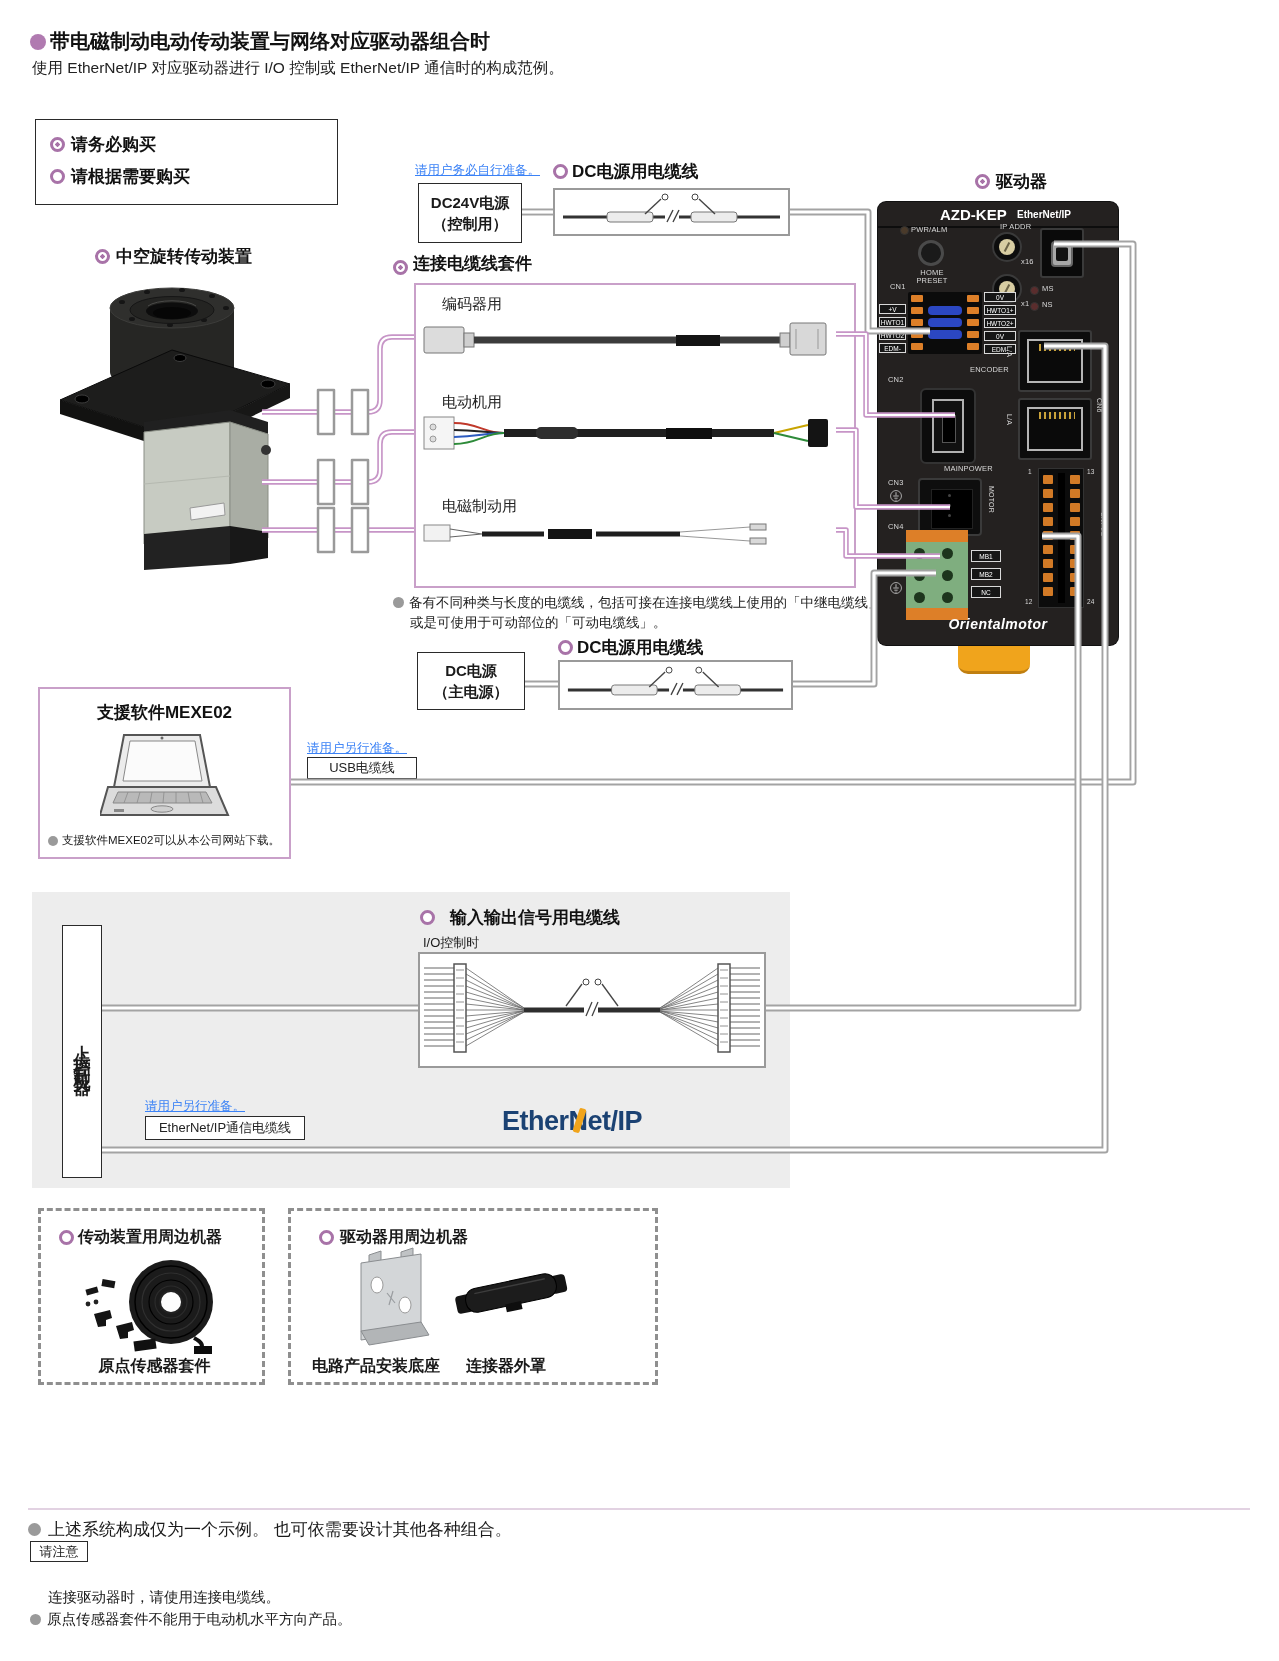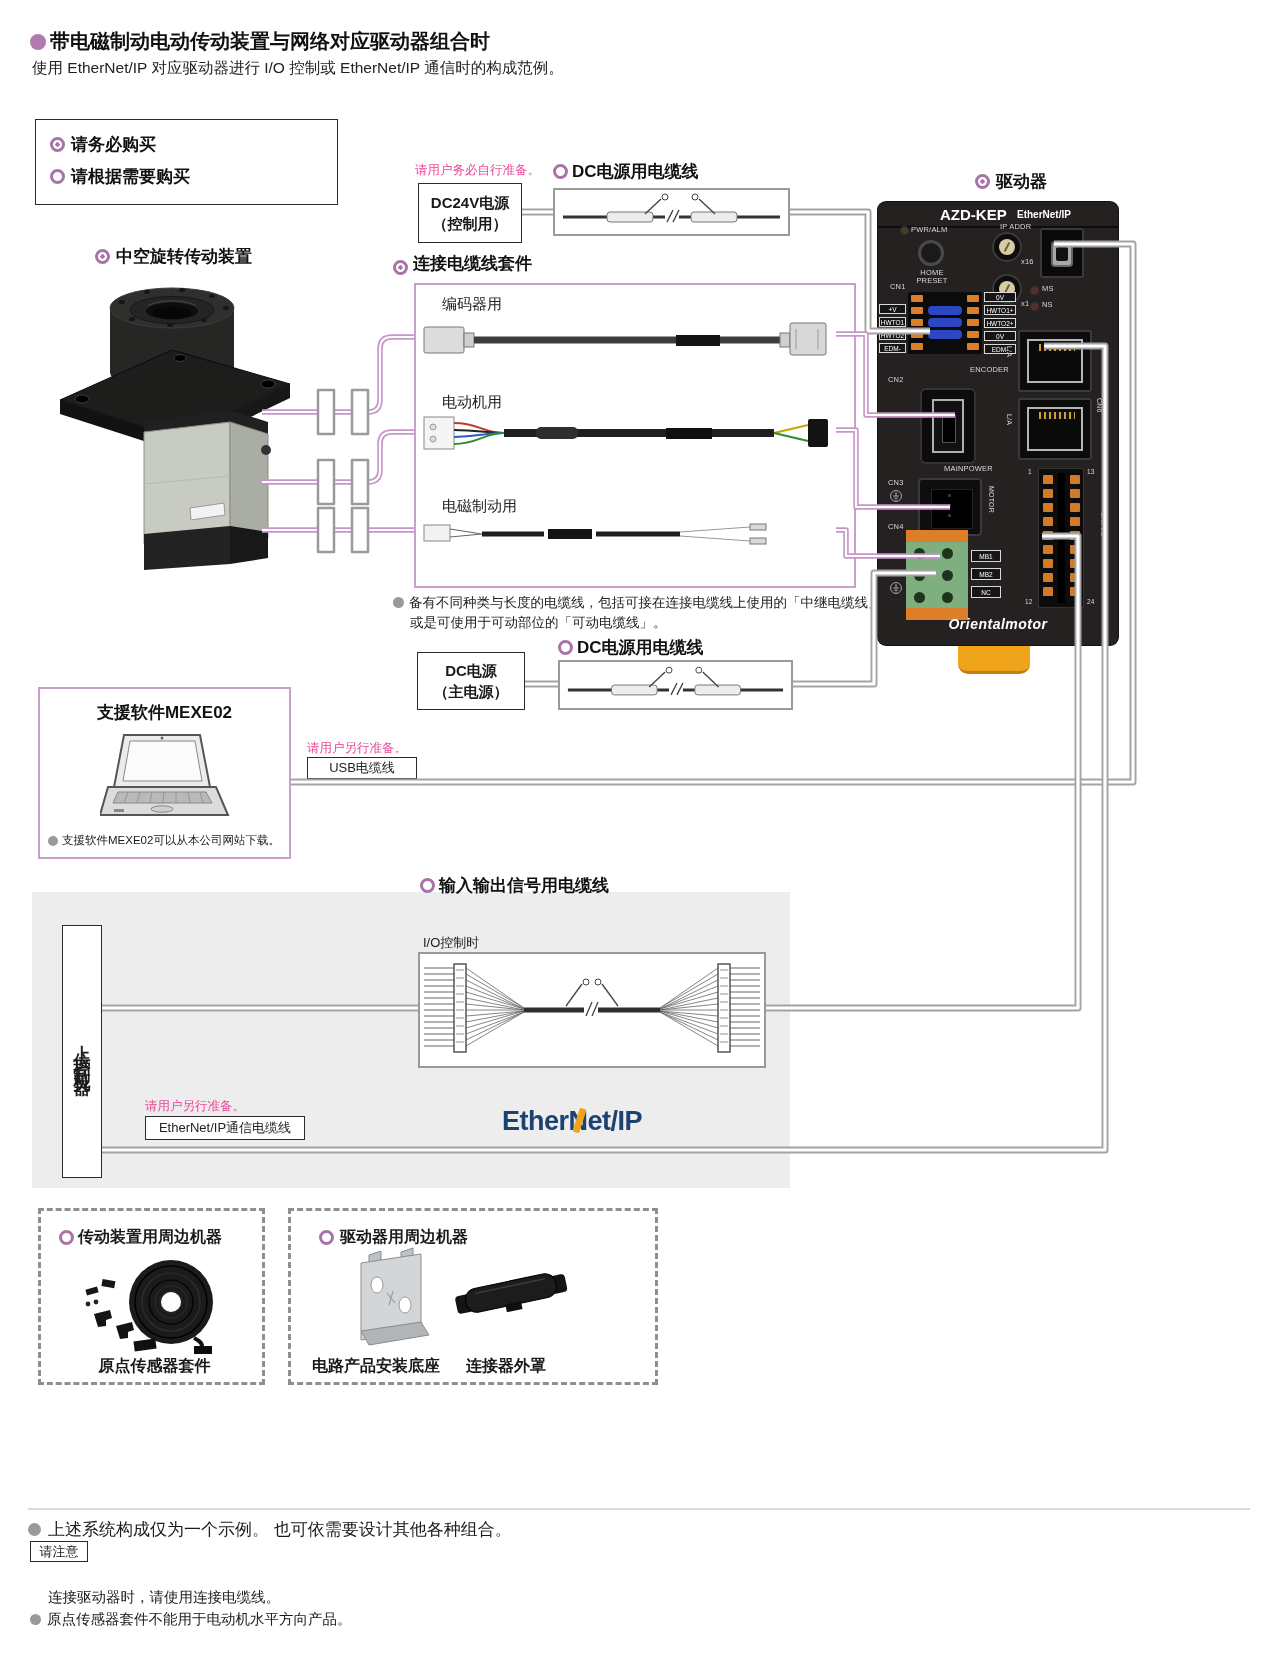--- a/index.html
+++ b/index.html
@@ -4,21 +4,21 @@
 <style>
   :root{ --purple:#a873a8; --pink:#c795c7; --gline:#a3a3a3; }
   html,body{margin:0;padding:0;background:#fff;}
   .page{position:relative;width:1279px;height:1661px;background:#fff;overflow:hidden;
         font-family:"Liberation Sans",sans-serif;color:#1a1a1a;}
   .abs{position:absolute;}
   .row{display:flex;align-items:center;gap:6px;}
   .h1{font-size:20px;font-weight:bold;color:#111;}
   .desc{font-size:15.5px;color:#222;}
   .sh{font-size:17px;font-weight:bold;color:#111;white-space:nowrap;}
-  .small{font-size:12.5px;color:#ec4899;}
+  .small{font-size:12.5px;color:#3b82f6;text-decoration:underline;}
   .note13{font-size:13.5px;color:#222;}
   .dot-solid{display:inline-block;width:16px;height:16px;border-radius:50%;background:#b07ab0;flex:0 0 auto;}
   .ring{display:inline-block;width:15px;height:15px;border-radius:50%;border:3px solid var(--purple);background:#fff;box-sizing:border-box;flex:0 0 auto;}
   .ringdot{display:inline-block;width:15px;height:15px;border-radius:50%;border:3px solid var(--purple);box-sizing:border-box;background:radial-gradient(circle,var(--purple) 33%,#fff 36%);flex:0 0 auto;}
   .gdot{display:inline-block;width:13px;height:13px;border-radius:50%;background:#9a9a9a;flex:0 0 auto;}
   .gdot-s{display:inline-block;width:11px;height:11px;border-radius:50%;background:#9a9a9a;flex:0 0 auto;}
   .blackbox{border:1.5px solid #2a2a2a;background:#fff;box-sizing:border-box;}
   .graybox{border:2px solid #9a9a9a;background:#fff;box-sizing:border-box;}
   .purplebox{border:2.5px solid #c9a0c9;background:#fff;box-sizing:border-box;}
   .dashedbox{border:3px dashed #8f8f8f;background:#fff;box-sizing:border-box;}
@@ -216,21 +216,21 @@
       <span style="font-size:11.5px;">支援软件MEXE02可以从本公司网站下载。</span>
     </div>
   </div>
   <div class="abs small" style="left:307px;top:740px;">请用户另行准备。</div>
   <div class="abs blackbox center cablebox-label" style="left:307px;top:757px;width:110px;height:22px;border-width:1px;">USB电缆线</div>
 
   <div class="abs" style="left:32px;top:892px;width:758px;height:296px;background:#ededed;"></div>
   <div class="abs blackbox center" style="left:62px;top:925px;width:40px;height:253px;">
     <span class="vert" style="font-size:17px;font-weight:bold;letter-spacing:7px;text-orientation:upright;">上位控制机器</span>
   </div>
-  <div class="abs row" style="left:420px;top:874px;gap:4px;">
+  <div class="abs row" style="left:420px;top:906px;gap:15px;">
     <span class="ring"></span>
     <span class="sh">输入输出信号用电缆线</span>
   </div>
   <div class="abs" style="left:423px;top:934px;font-size:13px;">I/O控制时</div>
   <div class="abs graybox" style="left:418px;top:952px;width:348px;height:116px;">
     <svg width="344" height="112" viewBox="0 0 344 112">
       <g stroke="#555" stroke-width=".9">
         <path d="M4 14 H34 M4 20 H34 M4 26 H34 M4 32 H34 M4 38 H34 M4 44 H34 M4 50 H34 M4 56 H34 M4 62 H34 M4 68 H34 M4 74 H34 M4 80 H34 M4 86 H34 M4 92 H34"></path>
         <path d="M310 14 H340 M310 20 H340 M310 26 H340 M310 32 H340 M310 38 H340 M310 44 H340 M310 50 H340 M310 56 H340 M310 62 H340 M310 68 H340 M310 74 H340 M310 80 H340 M310 86 H340 M310 92 H340"></path>
       </g>

